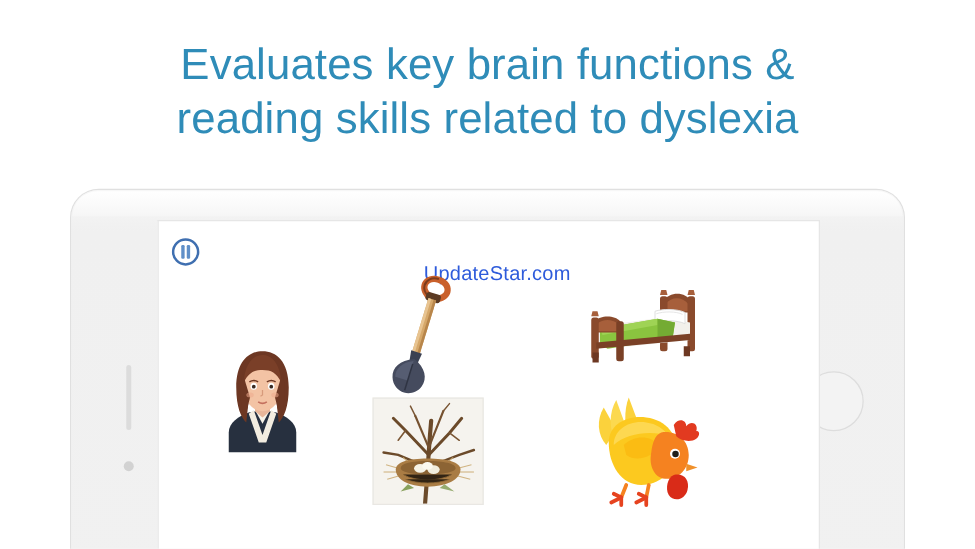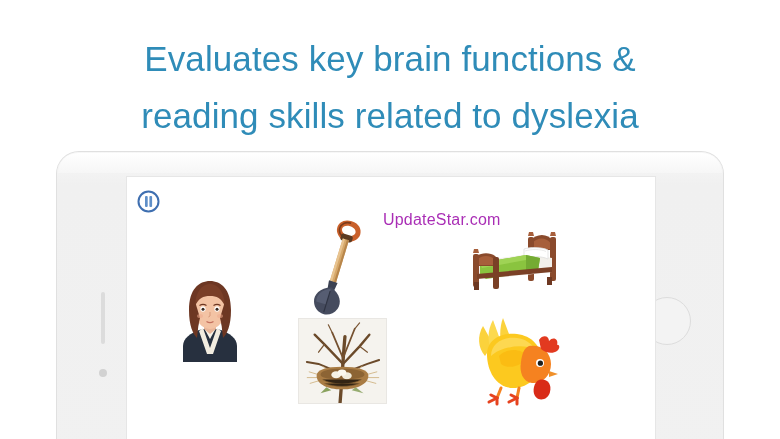--- a/index.html
+++ b/index.html
@@ -17,21 +17,21 @@
 
   
   .headline {
     position: absolute;
     left: 0;
     top: 30px;
     width: 780px;
     text-align: center;
     color: #2f8cb8;
     font-size: 35px;
-    line-height: 57px;
+    line-height: 43px;
     font-weight: 400;
     letter-spacing: 0.1px;
     white-space: pre-line;
   }
 
   
   .device {
     position: absolute;
     left: 57px;
     top: 152px;
@@ -110,25 +110,24 @@
     width: 23px;
     height: 23px;
   }
 
   
   .watermark {
     position: absolute;
     left: 212px;
     top: 34px;
     font-size: 16px;
-    color: #a21caf;
+    color: #1d4ed8;
     letter-spacing: 0.2px;
     opacity: 0.92;
     white-space: nowrap;
-    margin-left: 44px;
   }
 
   
   .tile {
     position: absolute;
   }
   .tile svg, .tile .photo { display: block; }
 
   .tile-woman  { left: 50px;  top: 99px;  width: 66px;  height: 86px; }
   .tile-shovel { left: 178px; top: 39px;  width: 65px;  height: 100px; }

